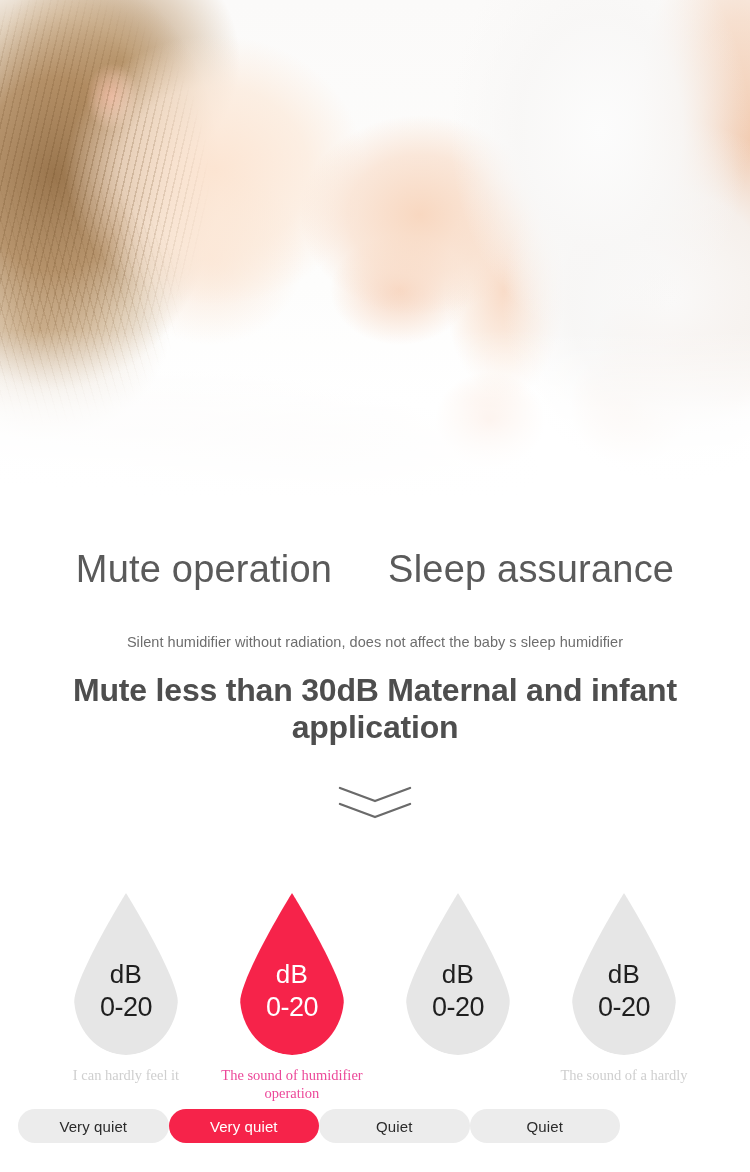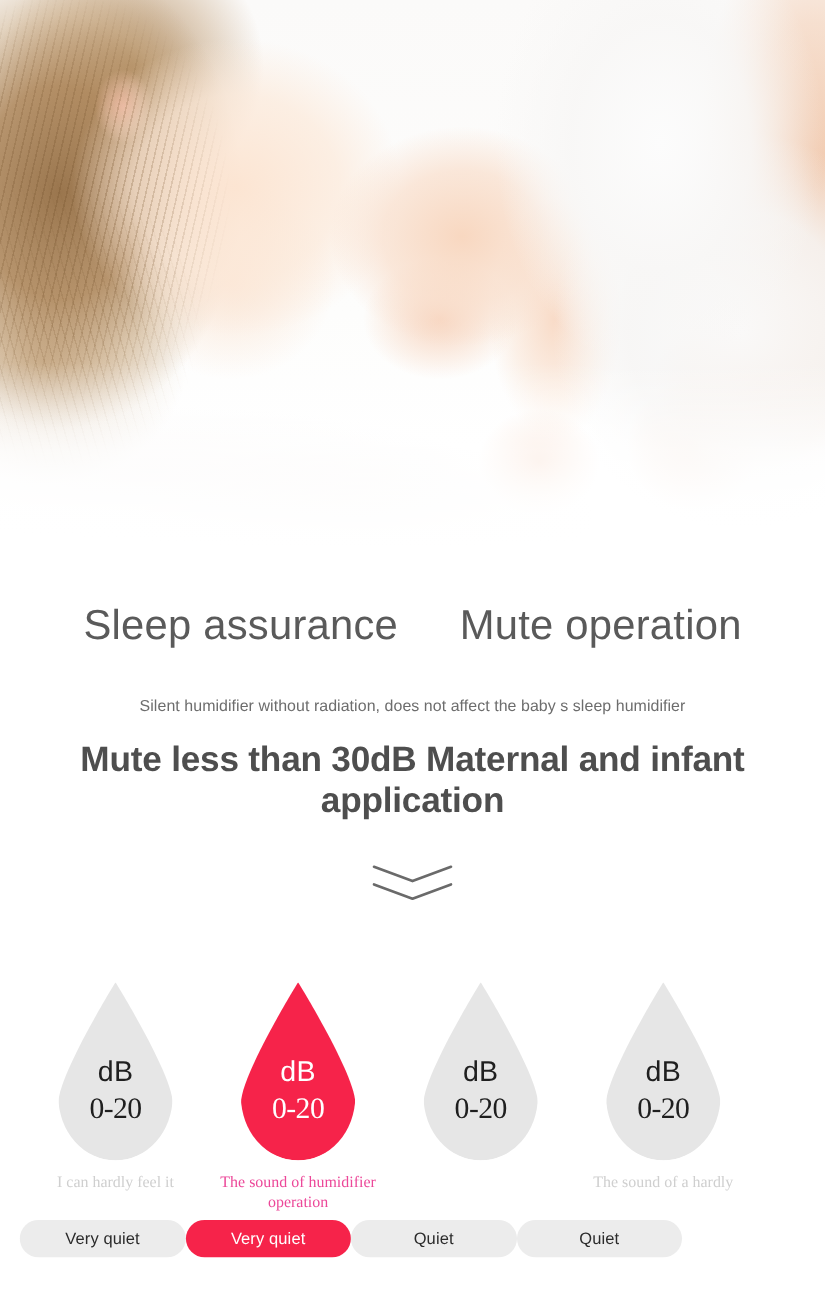--- a/index.html
+++ b/index.html
@@ -104,21 +104,21 @@
 
   
   .chevrons {
     position:absolute; left:0; top:784px; width:750px;
     display:flex; justify-content:center;
   }
 
   
   .drops {
     position:absolute; left:0; top:893px; width:750px;
-    display:flex; justify-content:flex-start;
+    display:flex; justify-content:center;
     padding:0 22px;
   }
   .drop-col {
     width:166px;
     display:flex; flex-direction:column; align-items:center;
   }
   .drop {
     position:relative;
     width:104px; height:162px;
     display:flex; flex-direction:column;
@@ -132,21 +132,21 @@
     clip-path:path("M52 0 C52 0 104 84 104 110 C104 139 80 162 52 162 C24 162 0 139 0 110 C0 84 52 0 52 0 Z");
   }
   .drop.accent .drop-shape { background:#F6234A; }
   .drop-db, .drop-range {
     position:relative; z-index:2;
     color:#1f1f1f;
     font-weight:400;
     line-height:1;
   }
   .drop-db { font-size:26px; margin-bottom:7px; letter-spacing:.3px; }
-  .drop-range { font-size:27px; letter-spacing:-.5px;font-family:Liberation Serif, serif; }
+  .drop-range { font-size:27px; letter-spacing:-.5px; }
   .drop.accent .drop-db, .drop.accent .drop-range { color:#ffffff; }
 
   .drop-caption {
     margin-top:11px;
     font-family:"Liberation Serif", serif;
     font-size:14.5px;
     line-height:1.25;
     color:#cfcfcf;
     text-align:center;
     width:180px;
@@ -177,22 +177,22 @@
 <div class="hero">
   <div class="hero-photo"></div>
   <div class="hair-lines"></div>
   <div class="hair-lines2"></div>
   <div class="hero-shade"></div>
   <div class="hero-fade"></div>
 </div>
 
 <div class="copy">
   <div class="headline">
+    <span>Mute operation</span>
     <span>Sleep assurance</span>
-    <span>Mute operation</span>
   </div>
   <div class="subline">Silent humidifier without radiation, does not affect the baby s sleep humidifier</div>
   <div class="tagline">Mute less than 30dB Maternal and infant application</div>
 </div>
 
 <div class="chevrons">
   <svg width="76" height="38" viewBox="0 0 76 38">
     <path d="M3 4 L38 17 L73 4" fill="none" stroke="#6a6a6a" stroke-width="2.4" stroke-linecap="round" stroke-linejoin="round"></path>
     <path d="M3 20 L38 33 L73 20" fill="none" stroke="#6a6a6a" stroke-width="2.4" stroke-linecap="round" stroke-linejoin="round"></path>
   </svg>

